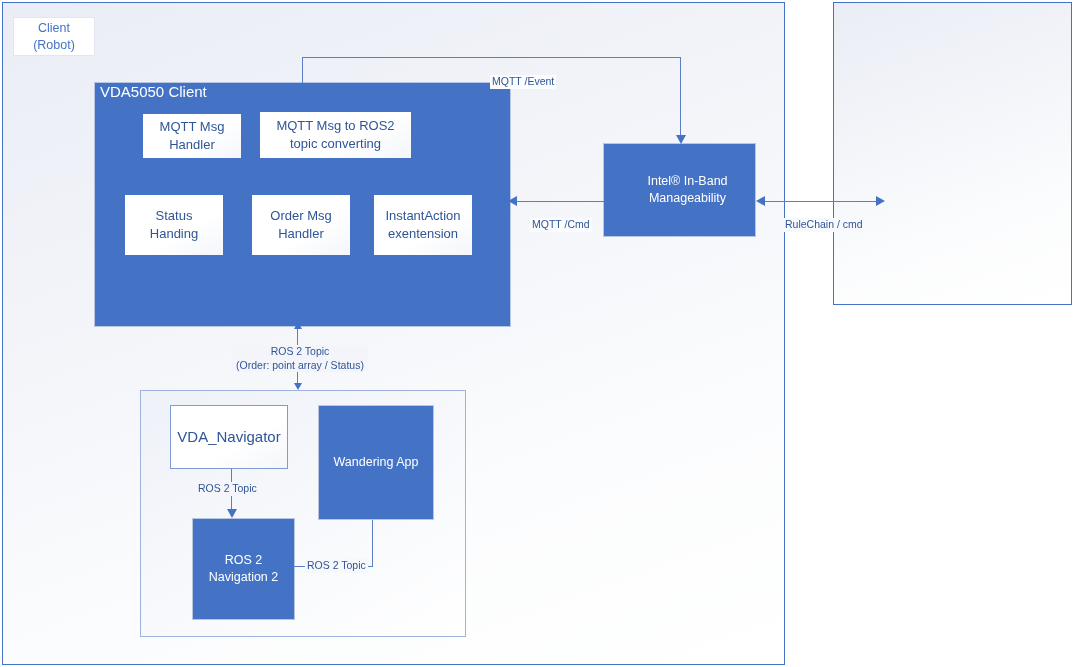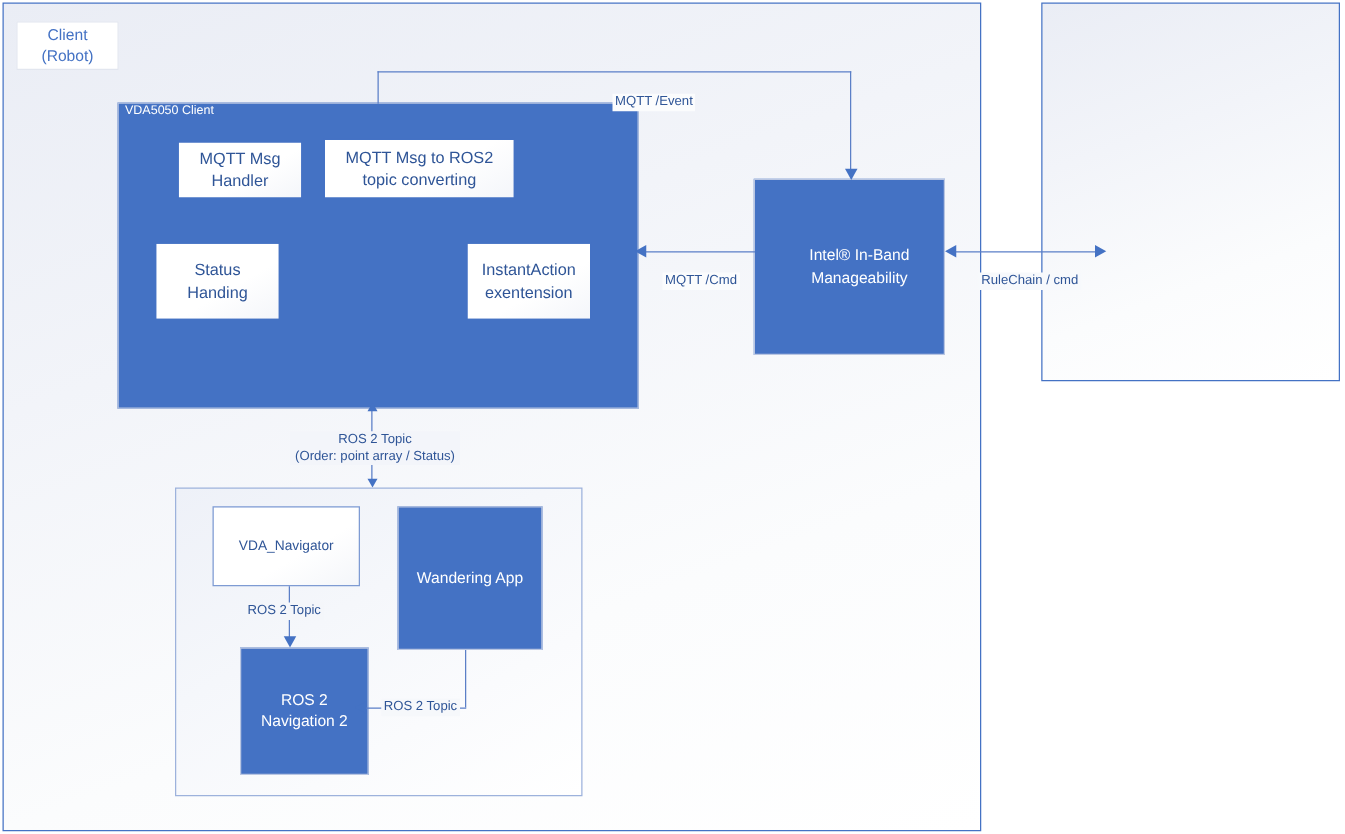--- a/index.html
+++ b/index.html
@@ -63,21 +63,21 @@
     line-height: 1.4;
     white-space: pre-line;
   }
   .blue-box.big {
     align-items: flex-start;
     justify-content: flex-start;
   }
   .box-title {
     position: absolute;
     color: #ffffff;
-    font-size: 10px;
+    font-size: 15px;
     white-space: nowrap;
   }
 
   
   .white-box {
     position: absolute;
     background: linear-gradient(150deg, #ffffff 0%, #ffffff 60%, #f4f6fa 100%);
     border: 1px solid #4472C4;
     box-sizing: border-box;
     display: flex;
@@ -174,24 +174,26 @@
   <div class="blue-box big" style="left:94px; top:82px; width:417px; height:245px;"></div>
   <div class="box-title" style="left:100px; top:83px;">VDA5050 Client</div>
 
   <div class="white-box" style="left:142px; top:113px; width:100px; height:46px;">MQTT Msg
 Handler</div>
   <div class="white-box" style="left:259px; top:111px; width:153px; height:48px;">MQTT Msg to ROS2
 topic converting</div>
 
   <div class="white-box" style="left:124px; top:194px; width:100px; height:62px;">Status
 Handing</div>
+  <div class="white-box" style="left:251px; top:194px; width:100px; height:62px;">Order Msg
+Handler</div>
   <div class="white-box" style="left:373px; top:194px; width:100px; height:62px;">InstantAction
 exentension</div>
 
-  <div class="blue-box" style="left:603px; top:143px; width:153px; height:141px;padding-left:16px;">Intel® In-Band
+  <div class="blue-box" style="left:603px; top:143px; width:153px; height:94px;padding-left:16px;">Intel® In-Band
 Manageability</div>
 
 
   <div class="line-v" style="left:302px; top:57px; height:26px;"></div>
 
   <div class="line-h" style="left:302px; top:57px; width:379px;"></div>
 
   <div class="line-v" style="left:680px; top:57px; height:80px;"></div>
   <div class="arrow arrow-down" style="left:676px; top:135px;"></div>
   <div class="edge-label plain" style="left:490px; top:51px;">MQTT /Event</div>
@@ -206,21 +208,21 @@
   <div class="edge-label plain" style="left:783px; top:194px; background:#f7f9fc;">RuleChain / cmd</div>
 
   <div class="line-v" style="left:297px; top:327px; height:61px;"></div>
   <div class="arrow arrow-up small" style="left:294px; top:322px;"></div>
   <div class="arrow arrow-down small" style="left:294px; top:383px;"></div>
   <div class="edge-label" style="left:232px; top:345px; width:132px; background:#f3f5fa;">ROS 2 Topic
 (Order: point array / Status)</div>
 
   <div class="inner-container" style="left:140px; top:390px; width:326px; height:247px;"></div>
 
-  <div class="white-box thin-border" style="left:170px; top:405px; width:118px; height:64px; font-size:11px;">VDA_Navigator</div>
+  <div class="white-box thin-border" style="left:170px; top:405px; width:118px; height:64px; font-size:15px;">VDA_Navigator</div>
 
   <div class="blue-box" style="left:318px; top:405px; width:116px; height:115px;">Wandering App</div>
 
   <div class="blue-box" style="left:180px; top:518px; width:103px; height:102px;margin-left:12px;">ROS 2
 Navigation 2</div>
 
   <div class="line-v" style="left:231px; top:469px; height:42px;"></div>
   <div class="arrow arrow-down" style="left:227px; top:509px;"></div>
   <div class="edge-label" style="left:196px; top:482px; background:#f4f6fa;">ROS 2 Topic</div>
 

